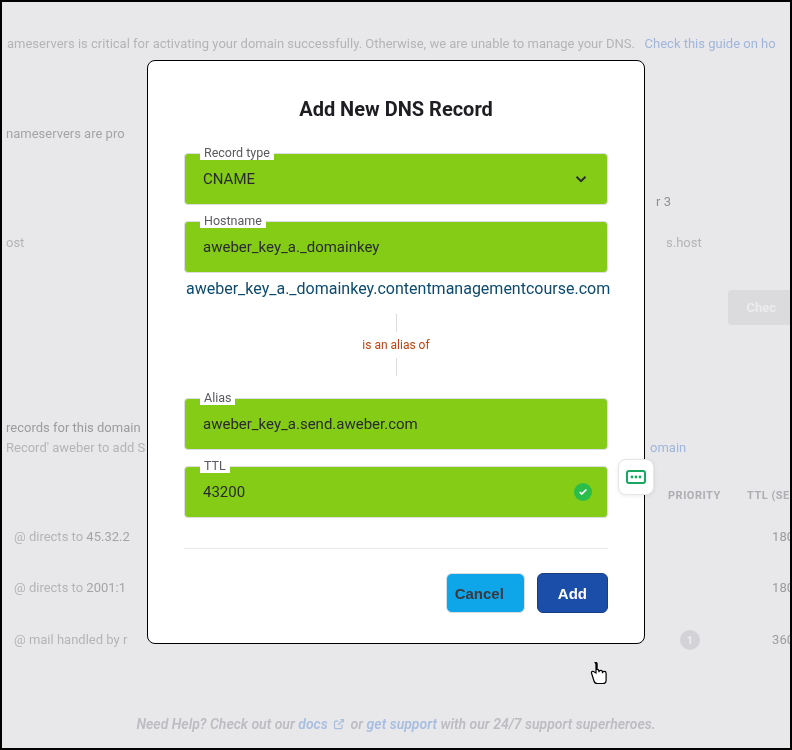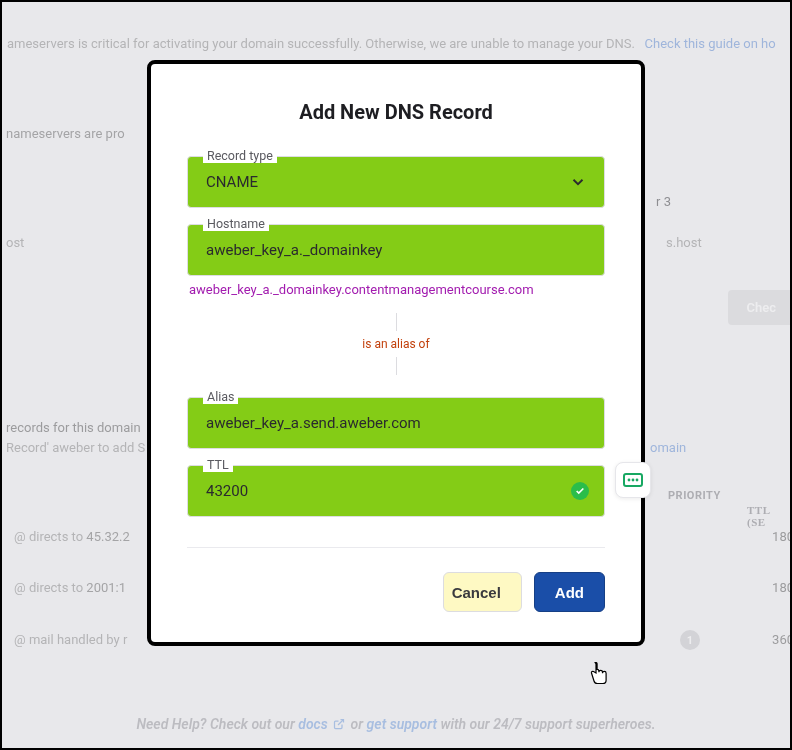--- a/index.html
+++ b/index.html
@@ -49,21 +49,21 @@
       background: rgba(220,220,224,0.52);
       display:flex;
       align-items:flex-start;
       justify-content:center;
       padding-top: 58px;
     }
     .modal {
       width: 498px;
       background:#fff;
       border-radius:8px;
-      border:4px solid #000000;
+      border:1px solid #000000;
       padding: 36px 36px 30px 36px;
       position: relative;
     }
     .modal-title {
       text-align:center;
       font-size:20px;
       font-weight:700;
       color:#1e1e22;
       margin-bottom: 32px;
     }
@@ -103,22 +103,22 @@
       position:absolute;
       right:16px;
       top:50%;
       transform:translateY(-50%);
       width:18px; height:18px;
       background:#2bbd4a;
       border-radius:50%;
       display:flex; align-items:center; justify-content:center;
     }
     .sub-text {
-      font-size:13px;
-      color:#a21caf;
+      font-size:16px;
+      color:#0c4a6e;
       margin: 4px 0 16px 2px;
     }
     .alias-block { text-align:center; margin: 14px 0 22px 0; }
     .vline { width:1px; height:18px; background:#dcdce0; margin: 0 auto 6px auto; }
     .vline2 { width:1px; height:18px; background:#dcdce0; margin: 6px auto 0 auto; }
     .alias-text { font-size:12px; color:#c2410c; }
     .dashlane {
       position:absolute;
       right: -10px;
       top: 398px;
@@ -137,21 +137,21 @@
     .btn-row { display:flex; justify-content:flex-end; gap:12px; position:relative; }
     .btn {
       height:40px;
       padding: 0 20px;
       border-radius:6px;
       font-size:15px;
       font-weight:600;
       cursor:pointer;
       border:1px solid transparent;
     }
-    .btn-cancel { background:#fef9c3; border-color:#dcdce0; color:#3a3a3e;padding-left:8px; }
+    .btn-cancel { background:#0ea5e9; border-color:#dcdce0; color:#3a3a3e;padding-left:8px; }
     .btn-add { background:#1a4ea8; color:#fff; border-color:#163f85; }
     .cursor-ptr {
       position:absolute;
       left:586px;
       top:660px;
       pointer-events:none;
       z-index:20;
     }
   </style>
 </head>
@@ -169,21 +169,21 @@
   <div class="bg-line" style="top:233px; left:664px;">s.host</div>
   <div class="bg-btn" style="top:288px; right:-4px;">Chec</div>
   <div class="bg-line bg-bold" style="top:418px; left:4px; color:#555;">records for this domain</div>
   <div class="bg-line" style="top:438px; left:4px;">
     <span>Record' aweber to add S</span>
   </div>
   <div class="bg-line" style="top:438px; left:648px;">
     <span class="bg-link">omain</span>
   </div>
   <div class="bg-th" style="top:487px; left:666px;">PRIORITY</div>
-  <div class="bg-th" style="top:502px; left:745px;font-family:Liberation Serif, serif;">TTL (SE</div>
+  <div class="bg-th" style="top:487px; left:745px;">TTL (SE</div>
 
   <div class="bg-row" style="top:527px; left:12px;">
     <span>@ directs to</span>
     <span> </span>
     <span class="bg-bold">45.32.2</span>
   </div>
   <div class="bg-row bg-bold" style="top:527px; right:-4px; color:#555;">180</div>
 
   <div class="bg-row" style="top:578px; left:12px;">
     <span>@ directs to</span>

